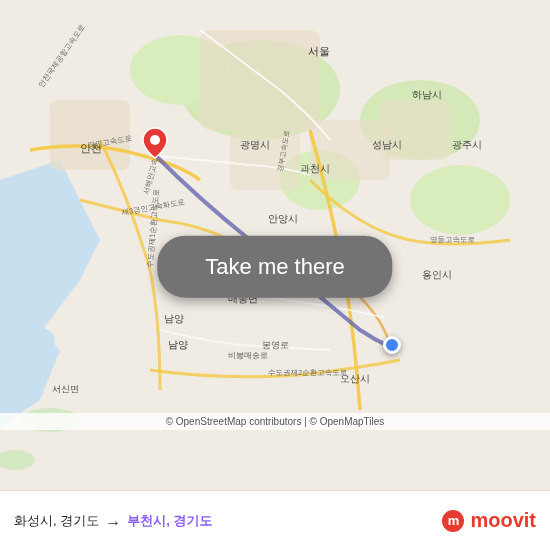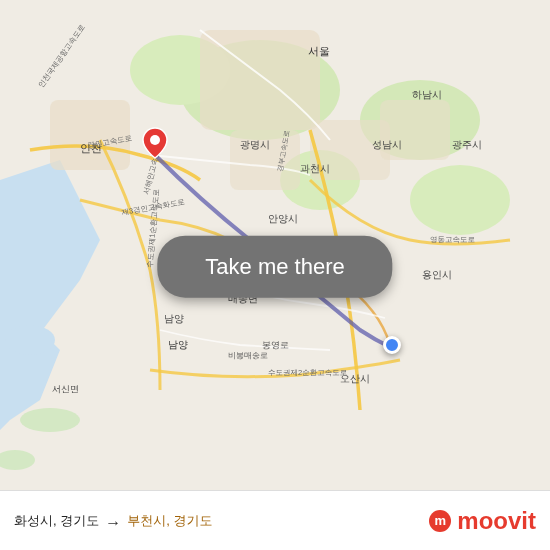--- a/index.html
+++ b/index.html
@@ -200,25 +200,28 @@
       <circle cx="12" cy="12" r="5" fill="white"></circle>
     </g>
   </svg>
 
   <div class="circle-blue" style="left: 383px; top: 336px;"></div>
 
   <div id="button-overlay">
     <button id="take-me-there-btn">Take me there</button>
   </div>
 
+  <div id="copyright-bar">
+    <span>© OpenStreetMap contributors | © OpenMapTiles</span>
+  </div>
 </div>
 
 <div id="footer">
   <div id="footer-left">
     <span style="font-size:13px; font-weight:500; color:#222;">화성시, 경기도</span>
     <span class="arrow-icon">→</span>
-    <span style="font-size:13px; font-weight:400; color:#a16207;">부천시, 경기도</span>
+    <span style="font-size:13px; font-weight:700; color:#8b5cf6;">부천시, 경기도</span>
   </div>
   <div id="footer-right">
     <div class="moovit-m">m</div>
-    <span style="font-size:24px; font-weight:bold; color:#e63b2e;text-align:right;">moovit</span>
+    <span style="font-size:20px; font-weight:bold; color:#e63b2e;text-align:right;">moovit</span>
   </div>
 </div>
 
 </body></html>

